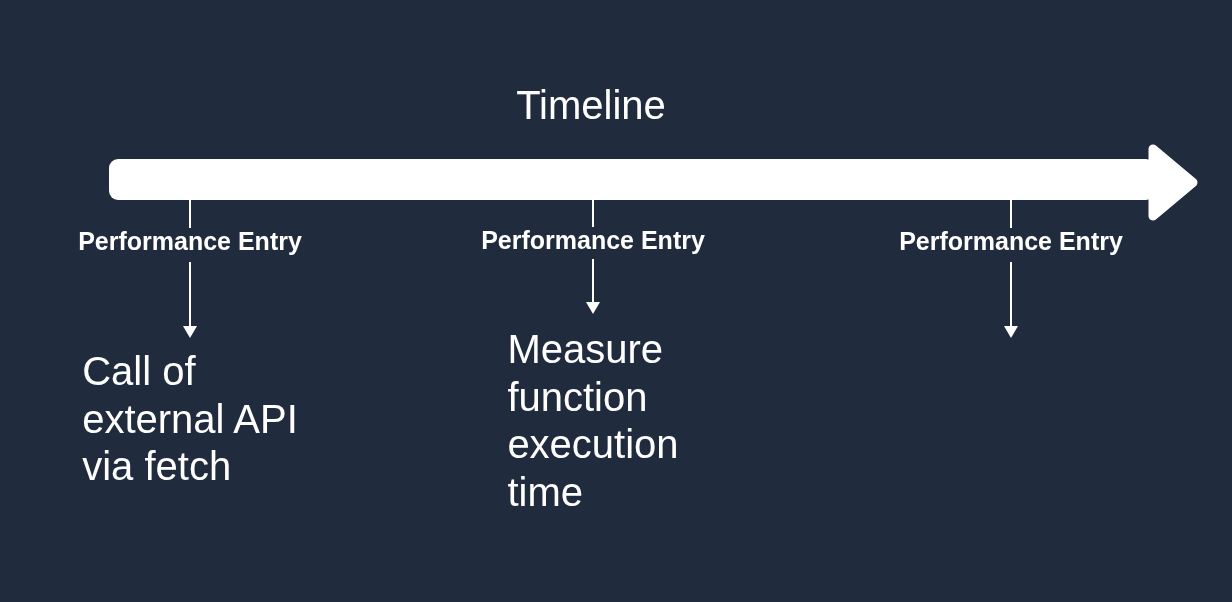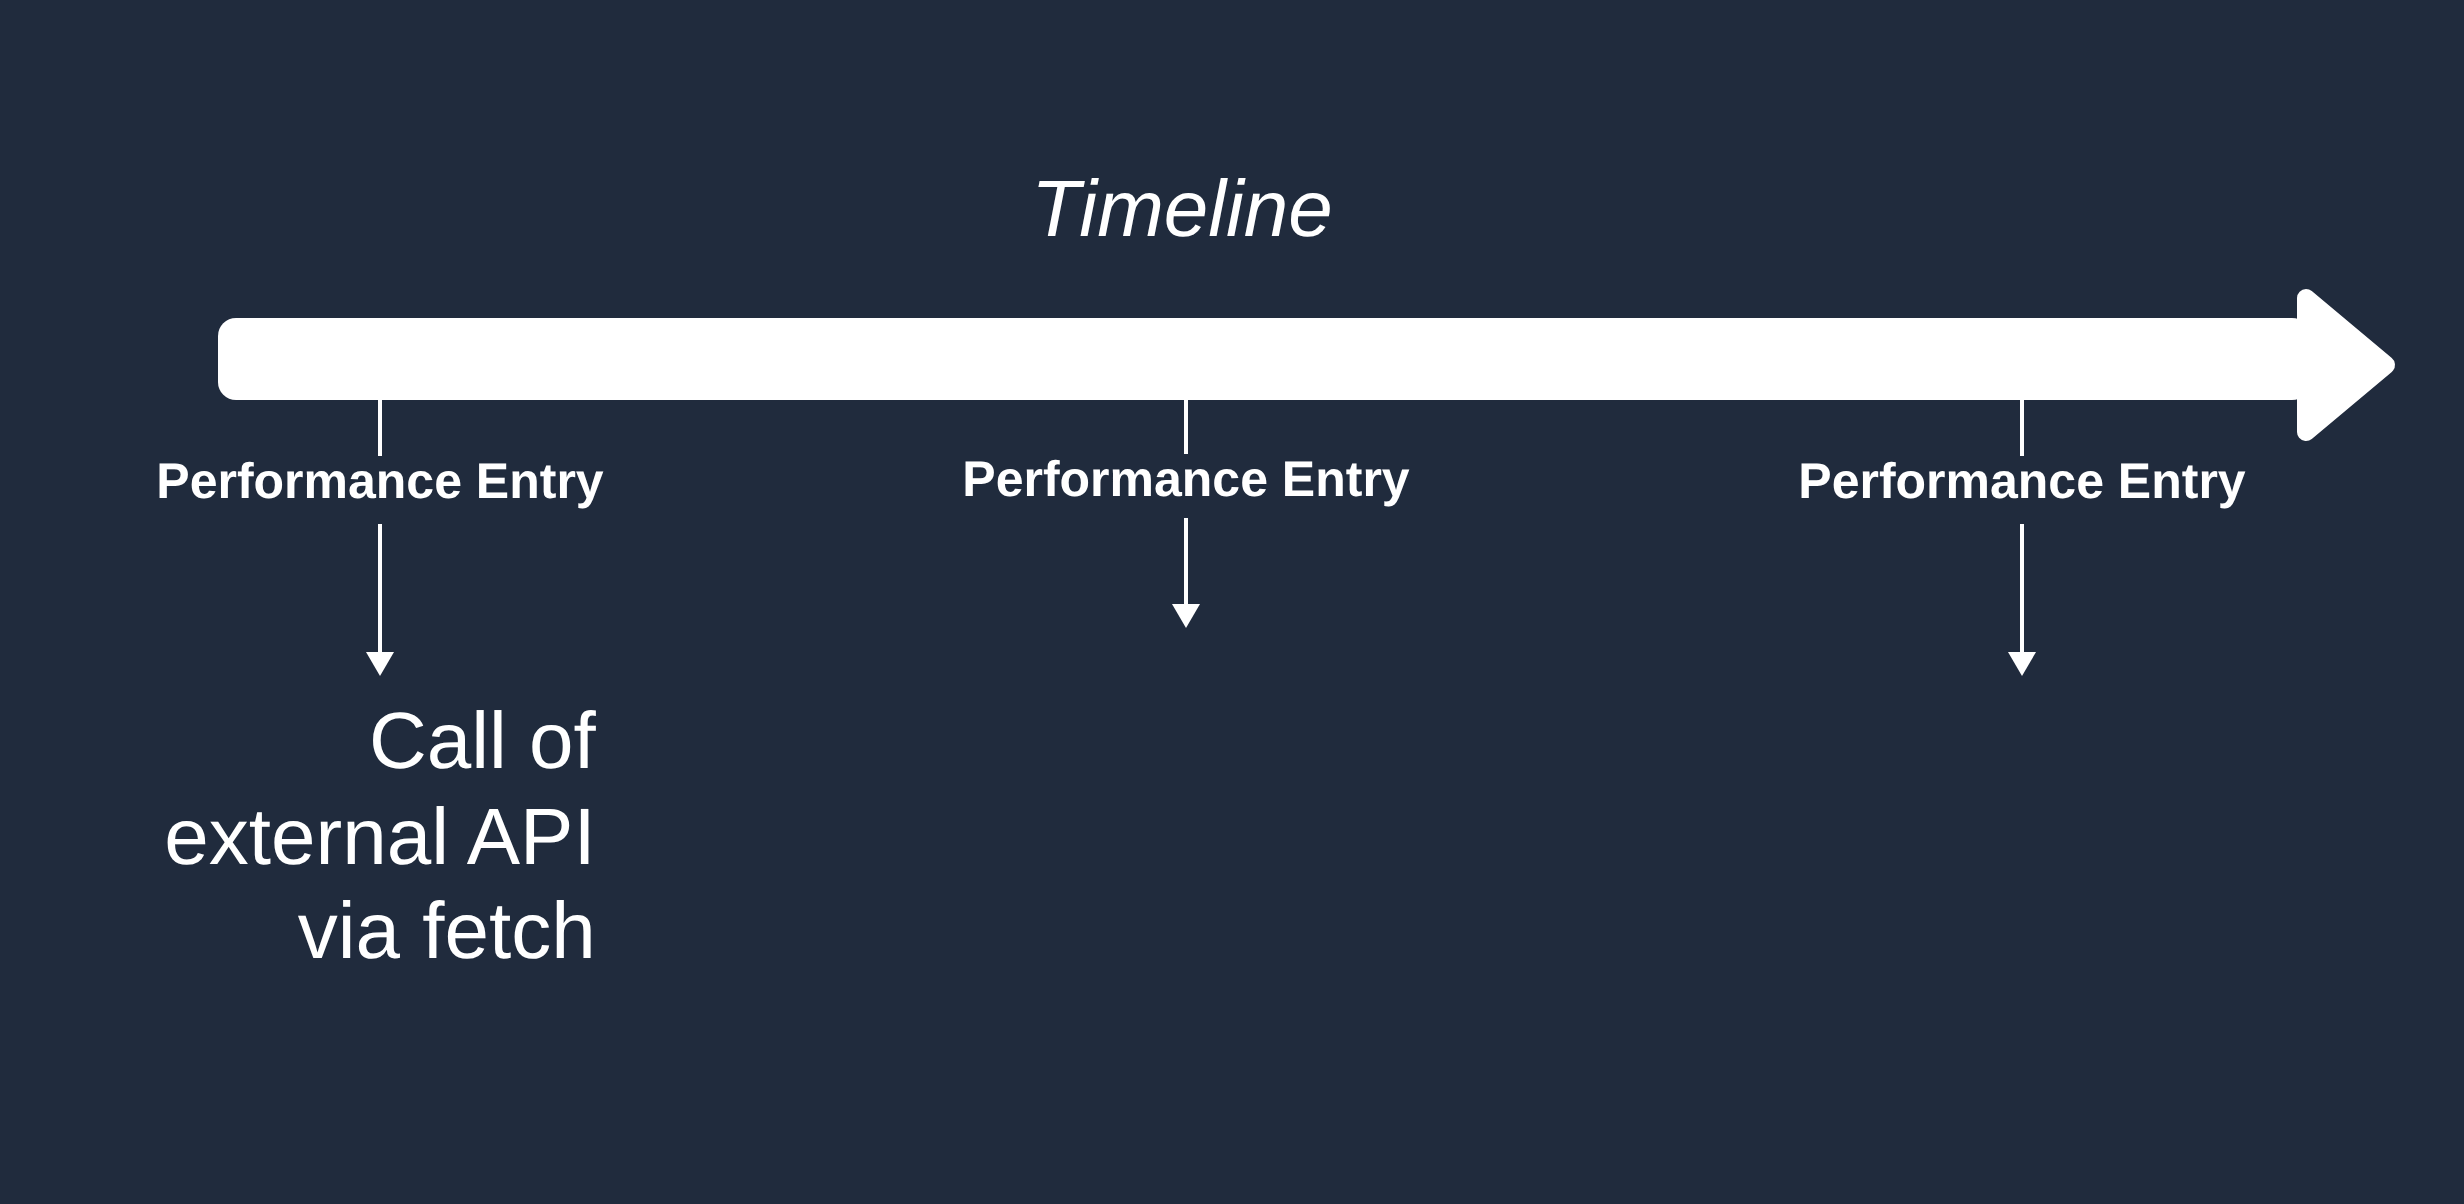--- a/index.html
+++ b/index.html
@@ -21,21 +21,20 @@
   .title {
     position: absolute;
     top: 82px;
     left: 391px;
     width: 400px;
     text-align: center;
     font-size: 40px;
     line-height: 46px;
     font-weight: 400;
     color: #ffffff;
-    font-style: italic;
   }
   .timeline-svg {
     position: absolute;
     left: 105px;
     top: 138px;
     width: 1105px;
     height: 90px;
   }
   .marker {
     position: absolute;
@@ -74,21 +73,21 @@
     height: 0;
     border-left: 7px solid transparent;
     border-right: 7px solid transparent;
     border-top: 12px solid #ffffff;
   }
   .marker-desc {
     margin-top: var(--desc-mt, 10px);
     font-size: 40px;
     line-height: 47.5px;
     font-weight: 400;
-    text-align: right;
+    text-align: left;
     white-space: pre-line;
   }
 </style>
 </head>
 <body style="background: rgb(32, 43, 61);">
 
 <div class="canvas">
 
   <div class="title" style="color: rgb(255, 255, 255);">Timeline</div>
 
@@ -109,20 +108,24 @@
 via fetch</div>
   </div>
 
   <div class="marker" style="left: 433px; --tick-h: 27px; --shaft-h: 43px; --arrow-mt: 6px; --desc-mt: 12px; color: rgb(255, 255, 255);">
     <div class="tick"></div>
     <div class="marker-label">Performance Entry</div>
     <div class="v-arrow">
       <div class="shaft"></div>
       <div class="head"></div>
     </div>
+    <div class="marker-desc">Measure
+function
+execution
+time</div>
   </div>
 
   <div class="marker" style="left: 851px; --tick-h: 28px; --shaft-h: 64px; --arrow-mt: 8px; --desc-mt: 10px; color: rgb(255, 255, 255);">
     <div class="tick"></div>
     <div class="marker-label">Performance Entry</div>
     <div class="v-arrow">
       <div class="shaft"></div>
       <div class="head"></div>
     </div>
   </div>

